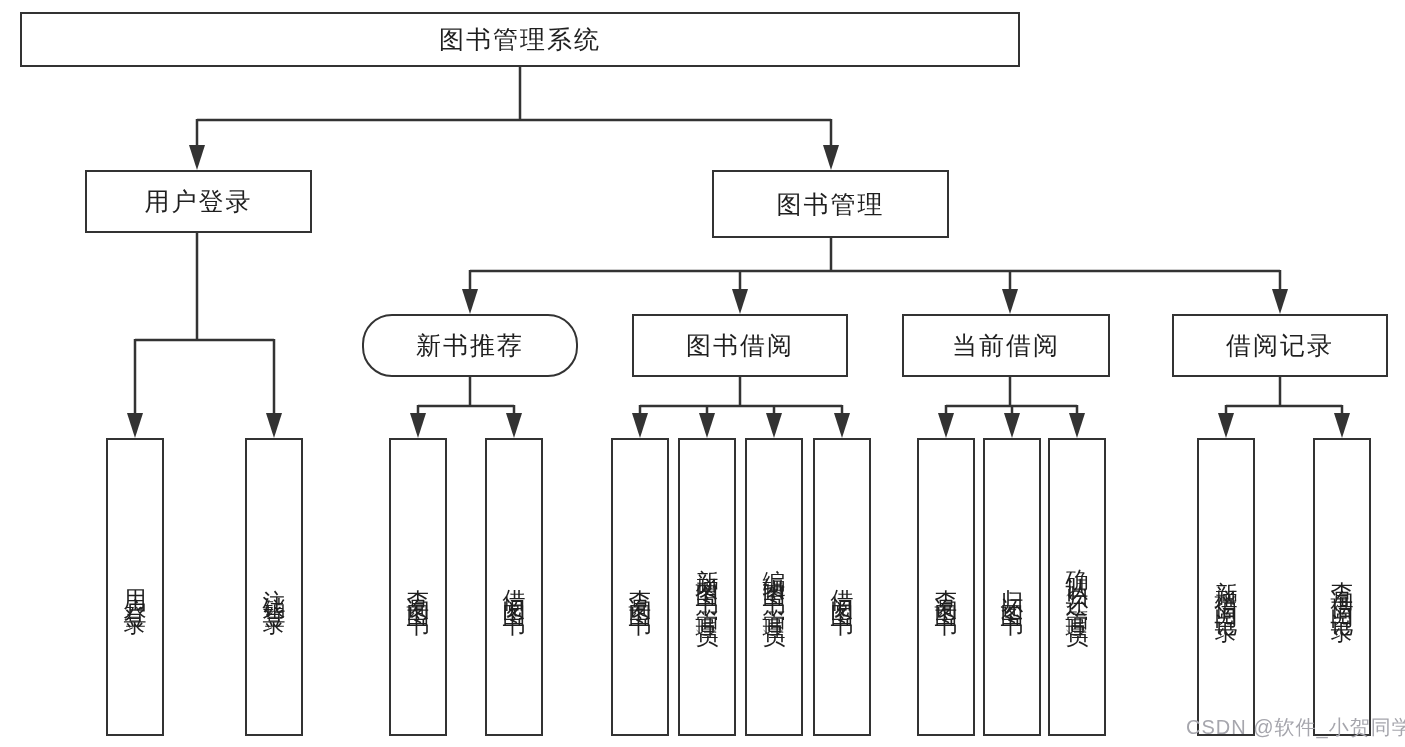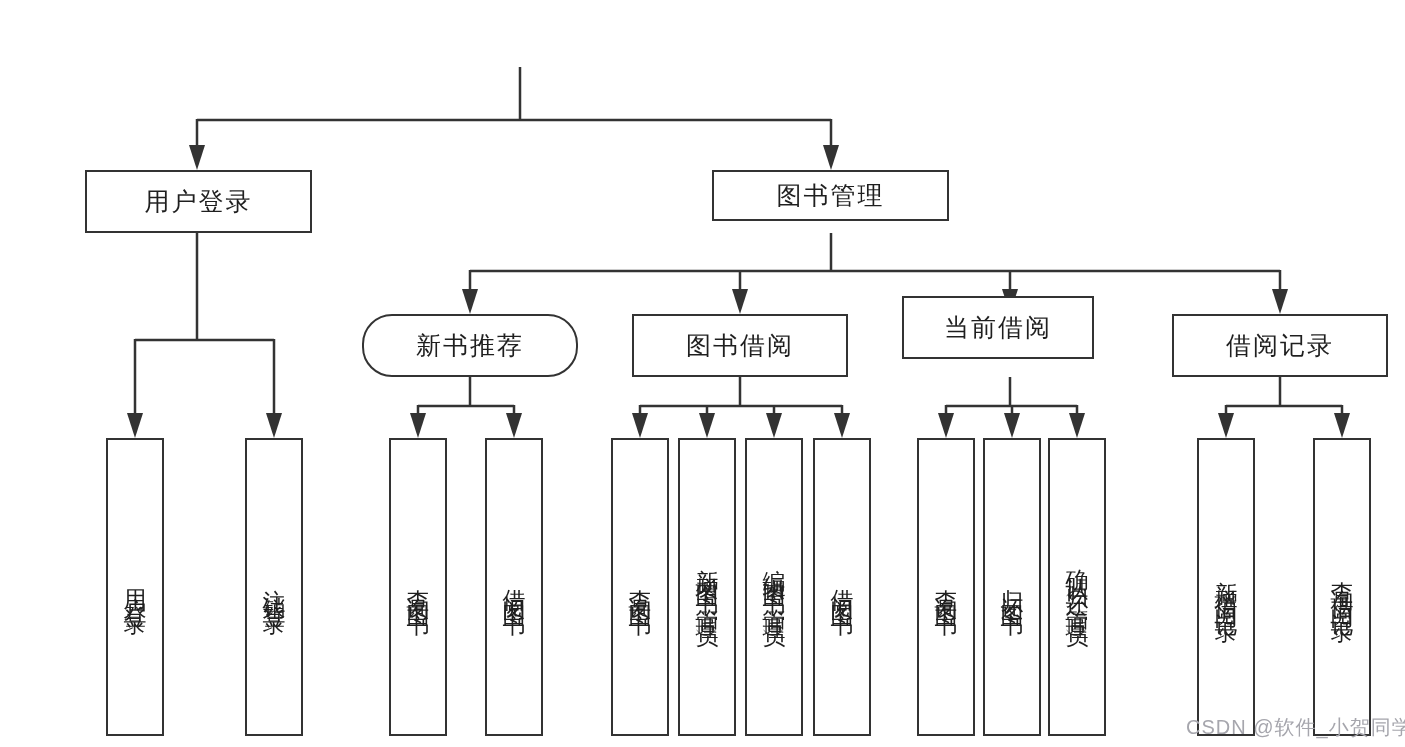--- a/index.html
+++ b/index.html
@@ -34,24 +34,24 @@
     background:var(--background);
     top:438px;width:58px;height:298px;
     display:flex;align-items:center;justify-content:center;
     writing-mode:vertical-rl;
     text-orientation:mixed;
     font-size:23px;letter-spacing:8px;line-height:1;
   }
   
   .n-root{left:20px;top:12px;width:1000px;height:55px;}
   .n-userlogin{left:85px;top:170px;width:227px;height:63px;}
-  .n-bookmgmt{left:712px;top:170px;width:237px;height:51px;}
+  .n-bookmgmt{left:712px;top:170px;width:237px;height:68px;}
   .n-newbook{left:362px;top:314px;width:216px;height:63px;border-radius:30px;}
   .n-bookborrow{left:632px;top:314px;width:216px;height:63px;}
-  .n-currentborrow{left:902px;top:296px;width:192px;height:63px;}
+  .n-currentborrow{left:902px;top:314px;width:208px;height:63px;}
   .n-borrowrecord{left:1172px;top:314px;width:216px;height:63px;}
   
   .l-1{left:106px;} .l-2{left:245px;}
   .l-3{left:389px;} .l-4{left:485px;}
   .l-5{left:611px;} .l-6{left:678px;} .l-7{left:745px;} .l-8{left:813px;}
   .l-9{left:917px;} .l-10{left:983px;} .l-11{left:1048px;}
   .l-12{left:1197px;} .l-13{left:1313px;}
   .watermark{
     position:absolute;left:1186px;top:714px;
     font-size:20px;letter-spacing:1px;
@@ -100,20 +100,21 @@
       <polygon points="766,413 782,413 774,438"></polygon>
       <polygon points="834,413 850,413 842,438"></polygon>
       <polygon points="938,413 954,413 946,438"></polygon>
       <polygon points="1004,413 1020,413 1012,438"></polygon>
       <polygon points="1069,413 1085,413 1077,438"></polygon>
       <polygon points="1218,413 1234,413 1226,438"></polygon>
       <polygon points="1334,413 1350,413 1342,438"></polygon>
     </g>
   </svg>
 
+  <div class="node n-root">图书管理系统</div>
 
   <div class="node n-userlogin">用户登录</div>
   <div class="node n-bookmgmt">图书管理</div>
 
   <div class="node n-newbook">新书推荐</div>
   <div class="node n-bookborrow">图书借阅</div>
   <div class="node n-currentborrow">当前借阅</div>
   <div class="node n-borrowrecord">借阅记录</div>
 
   <div class="leaf l-1">用户登录</div>

